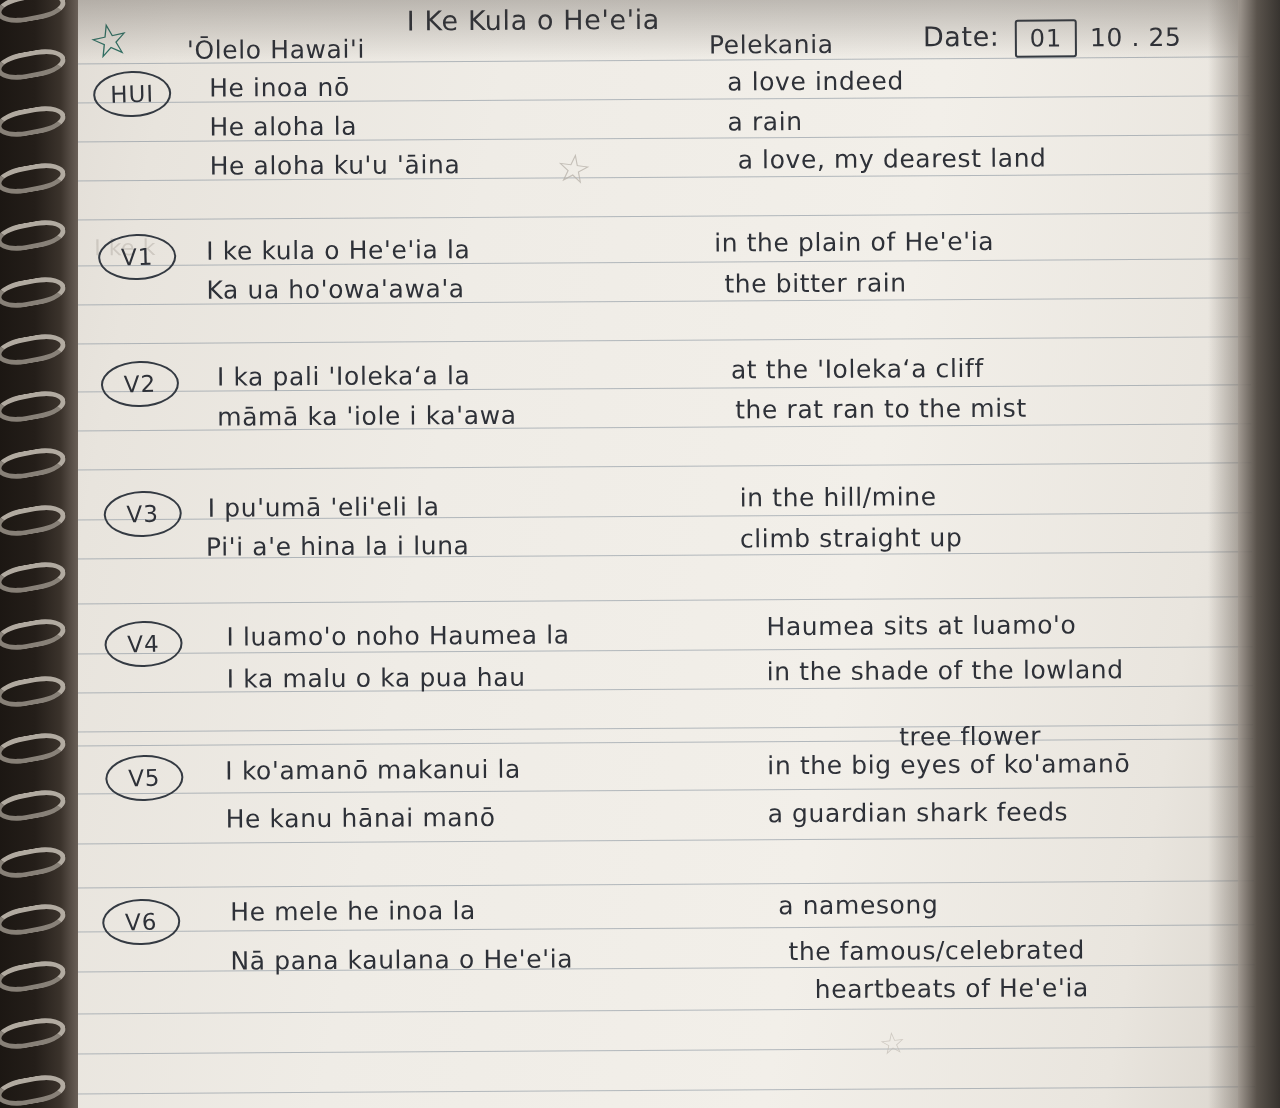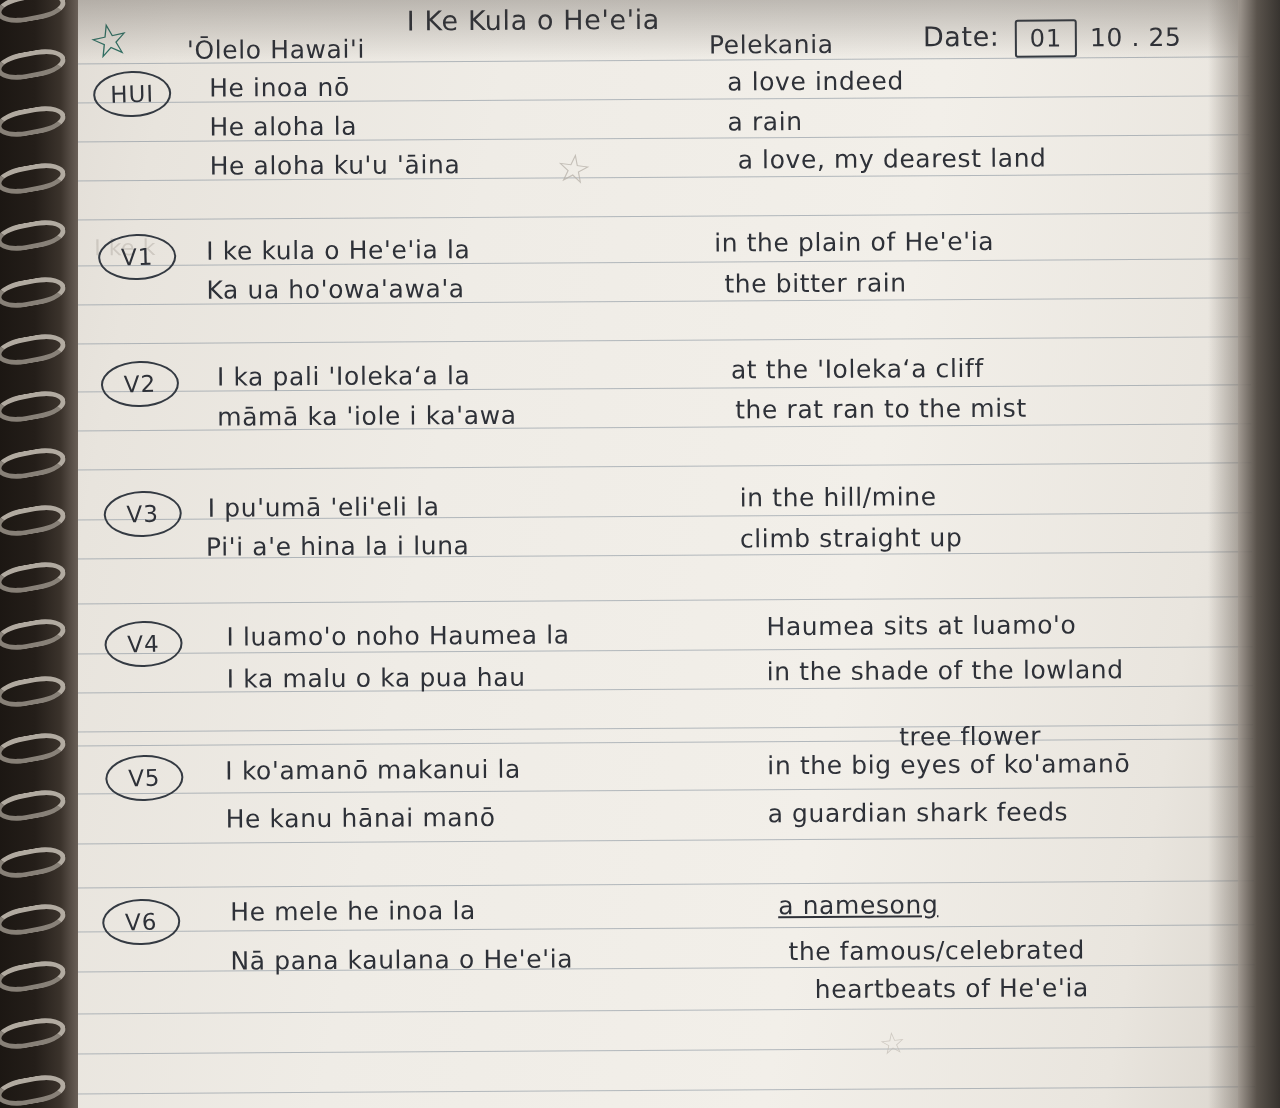--- a/index.html
+++ b/index.html
@@ -256,21 +256,21 @@
 
     <div class="vlabel" style="left:104px; top:752px;">V5</div>
     <div class="hw" style="left:224px; top:754px;">I ko'amanō makanui la</div>
     <div class="hw" style="left:766px; top:752px;">in the big eyes of ko'amanō</div>
 
     <div class="hw" style="left:224px; top:802px;">He kanu hānai manō</div>
     <div class="hw" style="left:766px; top:800px;">a guardian shark feeds</div>
 
     <div class="vlabel" style="left:100px; top:896px;">V6</div>
     <div class="hw" style="left:228px; top:895px;">He mele he inoa la</div>
-    <div class="hw" style="left:776px; top:892px;text-decoration:underline;">a namesong</div>
+    <div class="hw" style="left:776px; top:892px;">a namesong</div>
 
     <div class="hw" style="left:228px; top:944px;">Nā pana kaulana o He'e'ia</div>
     <div class="hw" style="left:786px; top:938px;">the famous/celebrated</div>
     <div class="hw" style="left:812px; top:976px;">heartbeats of He'e'ia</div>
   </div>
 
   <div class="page-shadow-top"></div>
   <div class="page-edge-right"></div>
   <div class="desk-right"></div>
   <div class="desk-left"></div>

